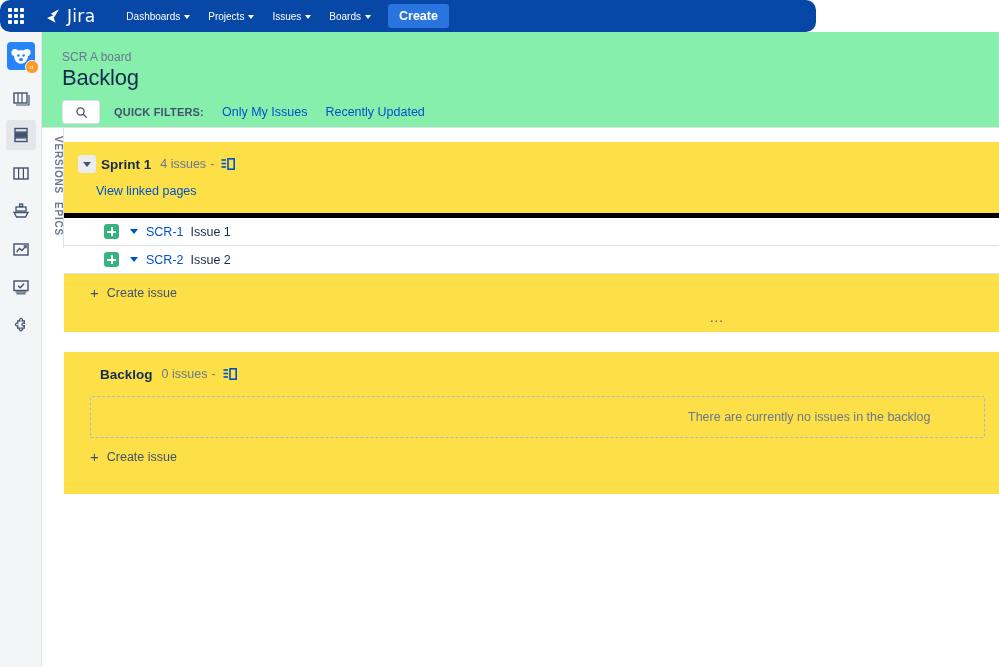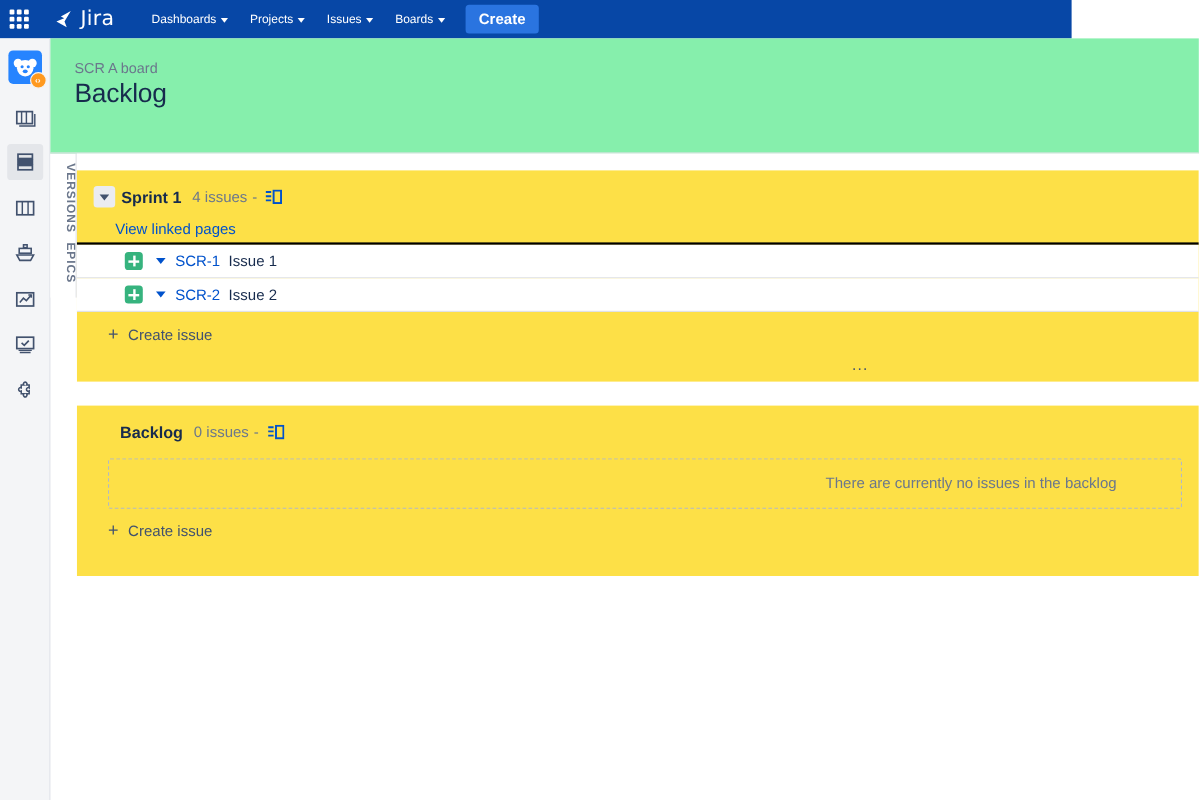--- a/index.html
+++ b/index.html
@@ -6,23 +6,23 @@
   html, body {
     width: 999px; height: 667px;
     font-family: "Liberation Sans", sans-serif;
     background: #ffffff;
     overflow: hidden;
   }
 
   
   #topnav {
     position: absolute; top: 0; left: 0;
-    width: 893px; height: 32px;
+    width: 816px; height: 32px;
     background: #0747A6;
-    display: flex; align-items: center;
+    display: flex; align-items: center; border-radius: 10px;
   }
   .appswitcher {
     width: 32px; height: 32px;
     display: flex; align-items: center; justify-content: center;
     cursor: pointer;
   }
   .grid9 {
     display: grid;
     grid-template-columns: repeat(3, 4px);
     grid-template-rows: repeat(3, 4px);
@@ -173,21 +173,21 @@
   }
   .panel-name { font-size: 13.5px; font-weight: bold; color: #172B4D; }
   .panel-count { font-size: 12.5px; color: #6b778c; margin-left: 9px; }
   .estimate-icon { margin-left: 7px; display: flex; align-items: center; cursor: pointer; }
 
   #view-linked-pages {
     margin: 12px 0 0 32px;
     font-size: 12.5px; color: #0052CC; cursor: pointer; display: inline-block;
   }
 
-  .issue-list { margin-top: 2px; border-top: 2px solid #000000; }
+  .issue-list { margin-top: 14px; border-top: 5px solid #000000; }
   .issue-row {
     display: flex; align-items: center;
     height: 28px; background: #ffffff;
     border-bottom: 1px solid #dfe1e6;
     padding-left: 40px; cursor: pointer;
   }
   .type-icon {
     width: 15px; height: 15px; border-radius: 3px;
     background: #36B37E; position: relative;
     margin-right: 8px; flex: none; cursor: pointer;
@@ -355,20 +355,31 @@
 
 <div id="sidetabs">
   <span class="vtab" id="vtab-versions">VERSIONS</span>
   <span class="vtab" id="vtab-epics">EPICS</span>
 </div>
 
 <div id="header">
   <div id="breadcrumb">SCR A board</div>
   <div id="page-title">Backlog</div>
 
+  <div id="filterbar">
+    <div id="search-btn">
+      <svg width="13" height="13" viewBox="0 0 16 16">
+        <circle cx="6.8" cy="6.8" r="4.4" fill="none" stroke="#42526E" stroke-width="1.6"></circle>
+        <line x1="10.2" y1="10.2" x2="14" y2="14" stroke="#42526E" stroke-width="1.6" stroke-linecap="round"></line>
+      </svg>
+    </div>
+    <span id="quick-filters-label">QUICK FILTERS:</span>
+    <span class="qfilter">Only My Issues</span>
+    <span class="qfilter">Recently Updated</span>
+  </div>
 </div>
 <div id="header-rule"></div>
 
 <div id="content">
 
   <div class="panel" id="sprint-panel">
     <div class="panel-head">
       <div class="chevron-btn">
         <span class="chev"></span>
       </div>

